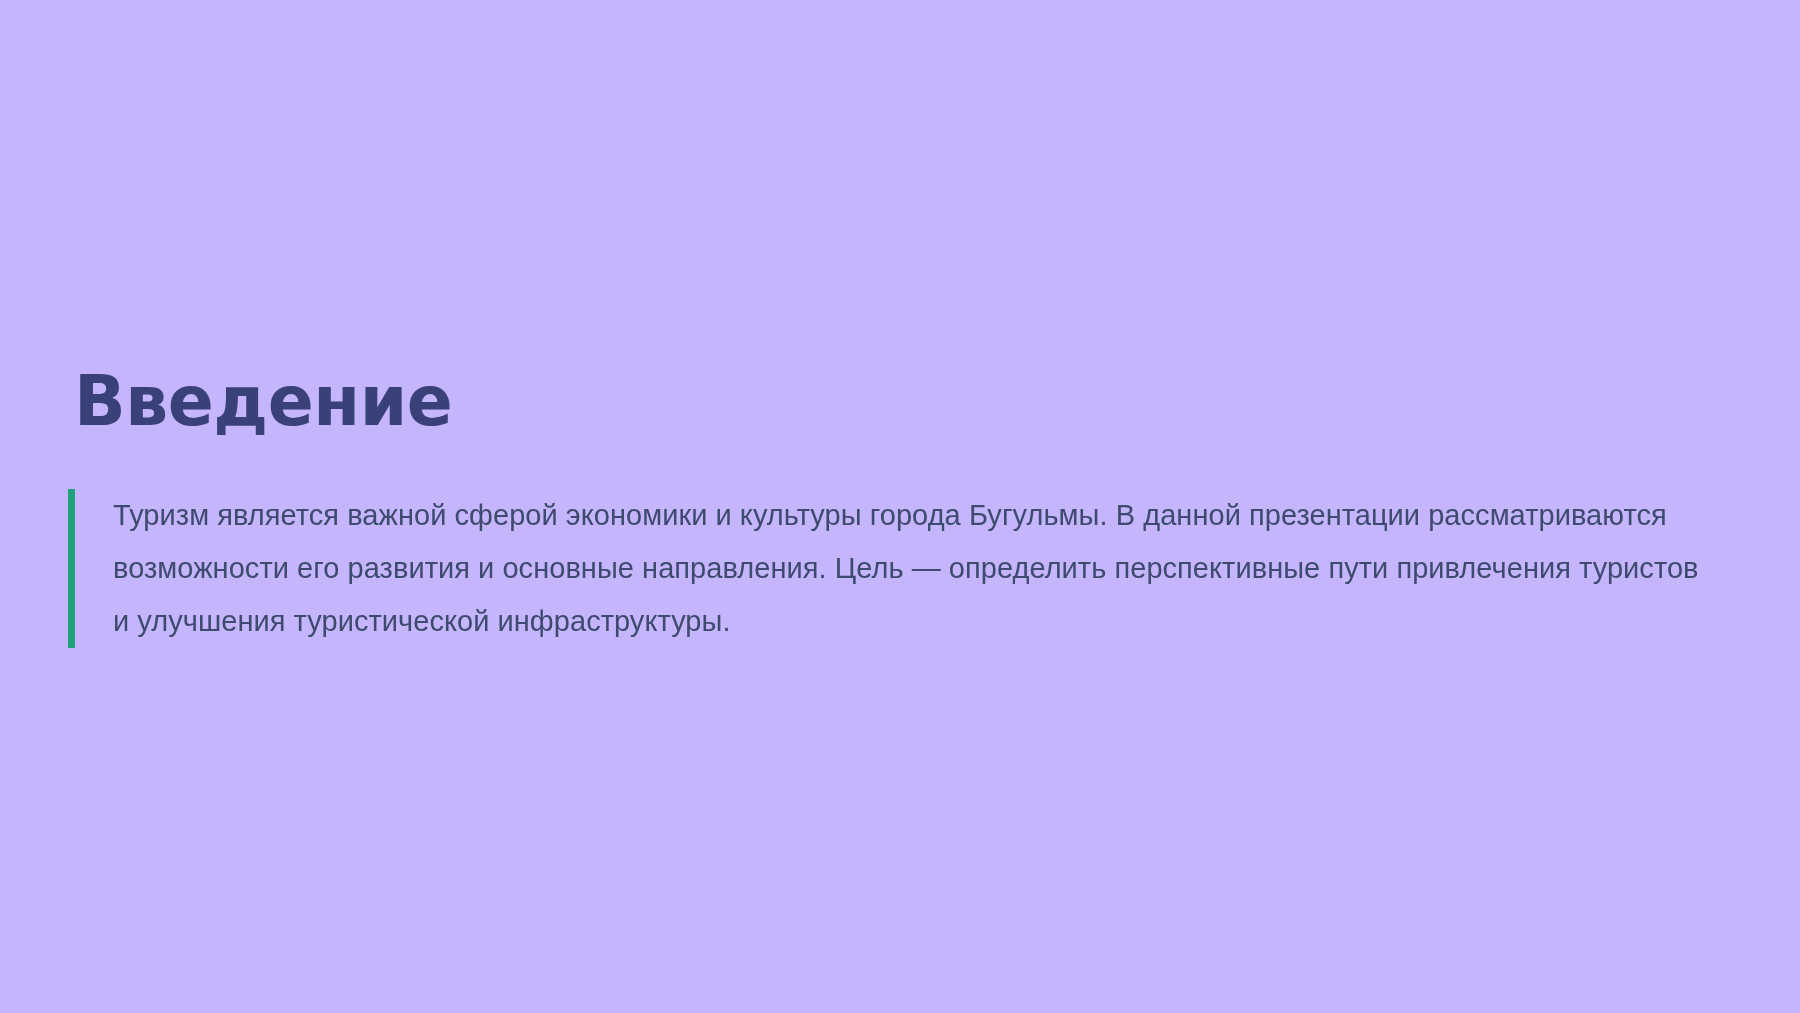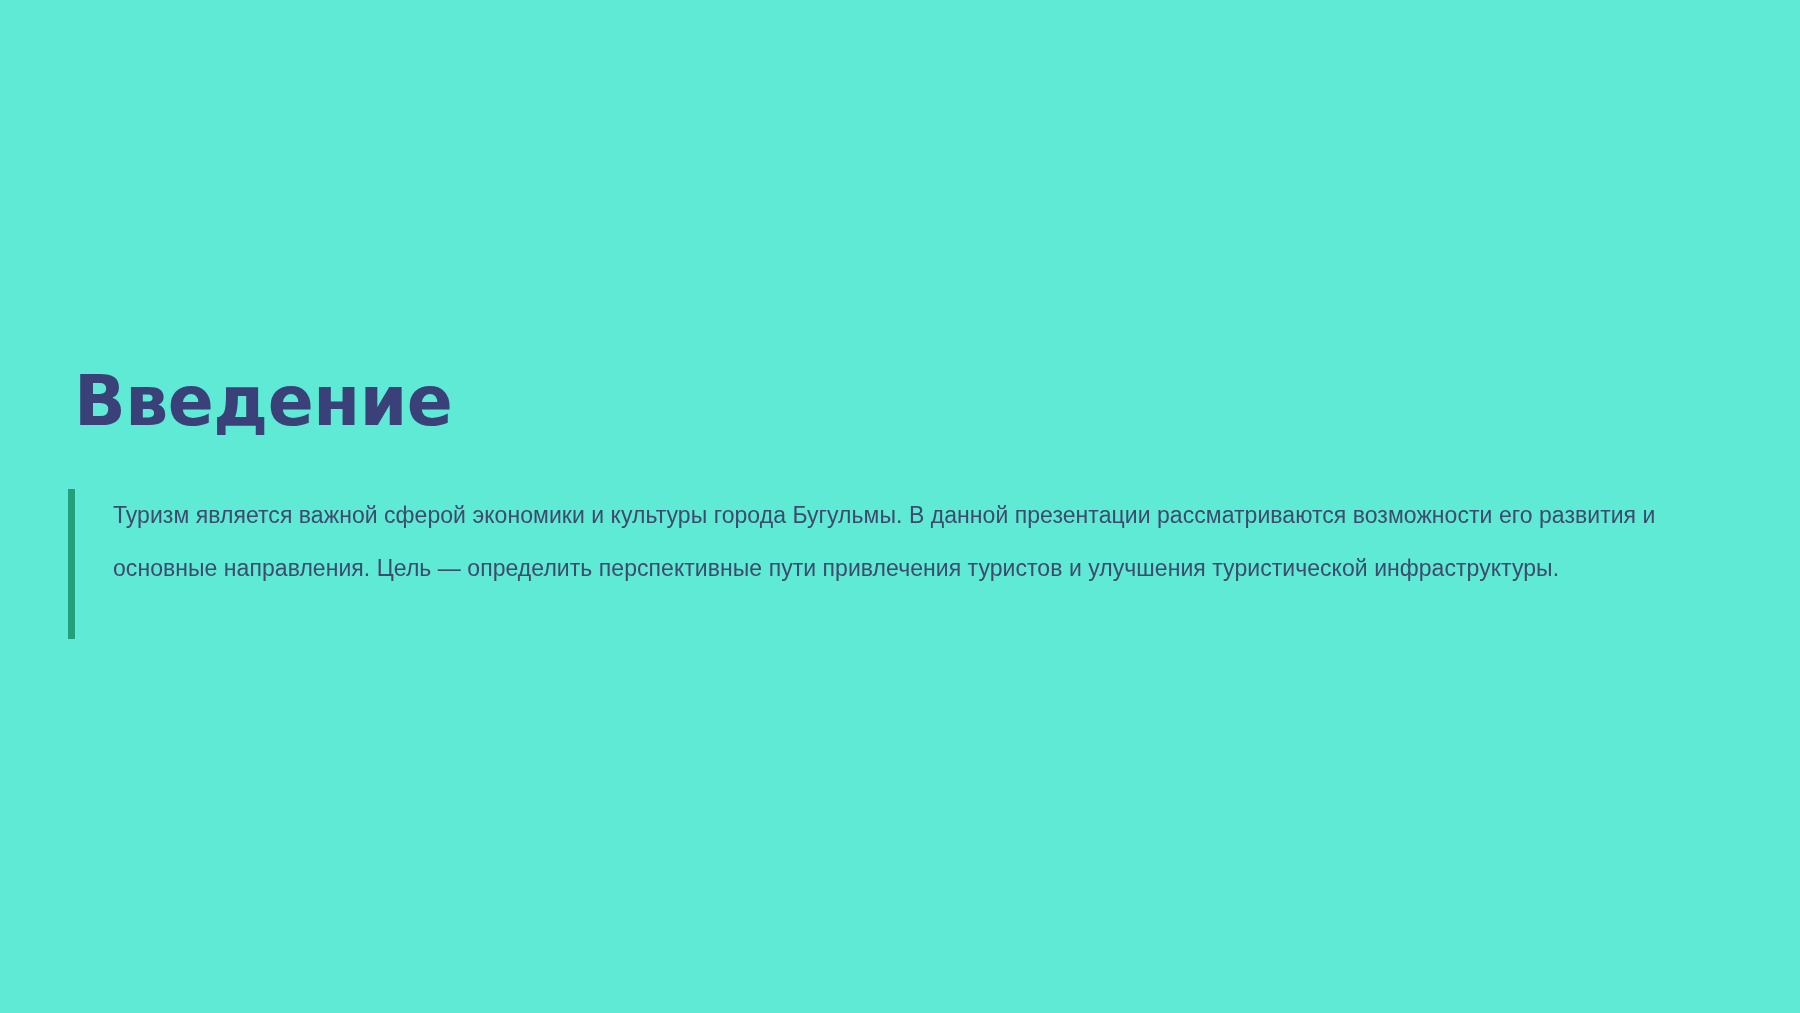--- a/index.html
+++ b/index.html
@@ -57,33 +57,33 @@
     min-height: 150px;
     background: #22a07a;
     border-radius: 0;
   }
 
   .body-text {
     flex: 1 1 auto;
     margin: 0;
     padding: 0 0 0 38px;
     font-family: "Liberation Sans", "DejaVu Sans", sans-serif;
-    font-size: 23px;
+    font-size: 29px;
     font-weight: 400;
     line-height: 53px;
     letter-spacing: 0.05px;
     color: #3e4a6e;
     text-align: left;
     max-width: 1590px;
   }
 </style>
 </head>
 <body>
 
-<div class="slide" style="background: #5eead4;">
+<div class="slide" style="background: #c4b5fd;">
 
   <h1 class="slide-title" style="color: rgb(58, 65, 120);">Введение</h1>
 
   <div class="body-block">
     <div class="accent-bar" style="background: rgb(34, 160, 122); width: 7px; min-height: 150px;"></div>
     <p class="body-text" style="color: rgb(62, 74, 110);">Туризм является важной сферой экономики и культуры города Бугульмы. В данной презентации рассматриваются возможности его развития и основные направления. Цель — определить перспективные пути привлечения туристов и улучшения туристической инфраструктуры.</p>
   </div>
 
 </div>
 

